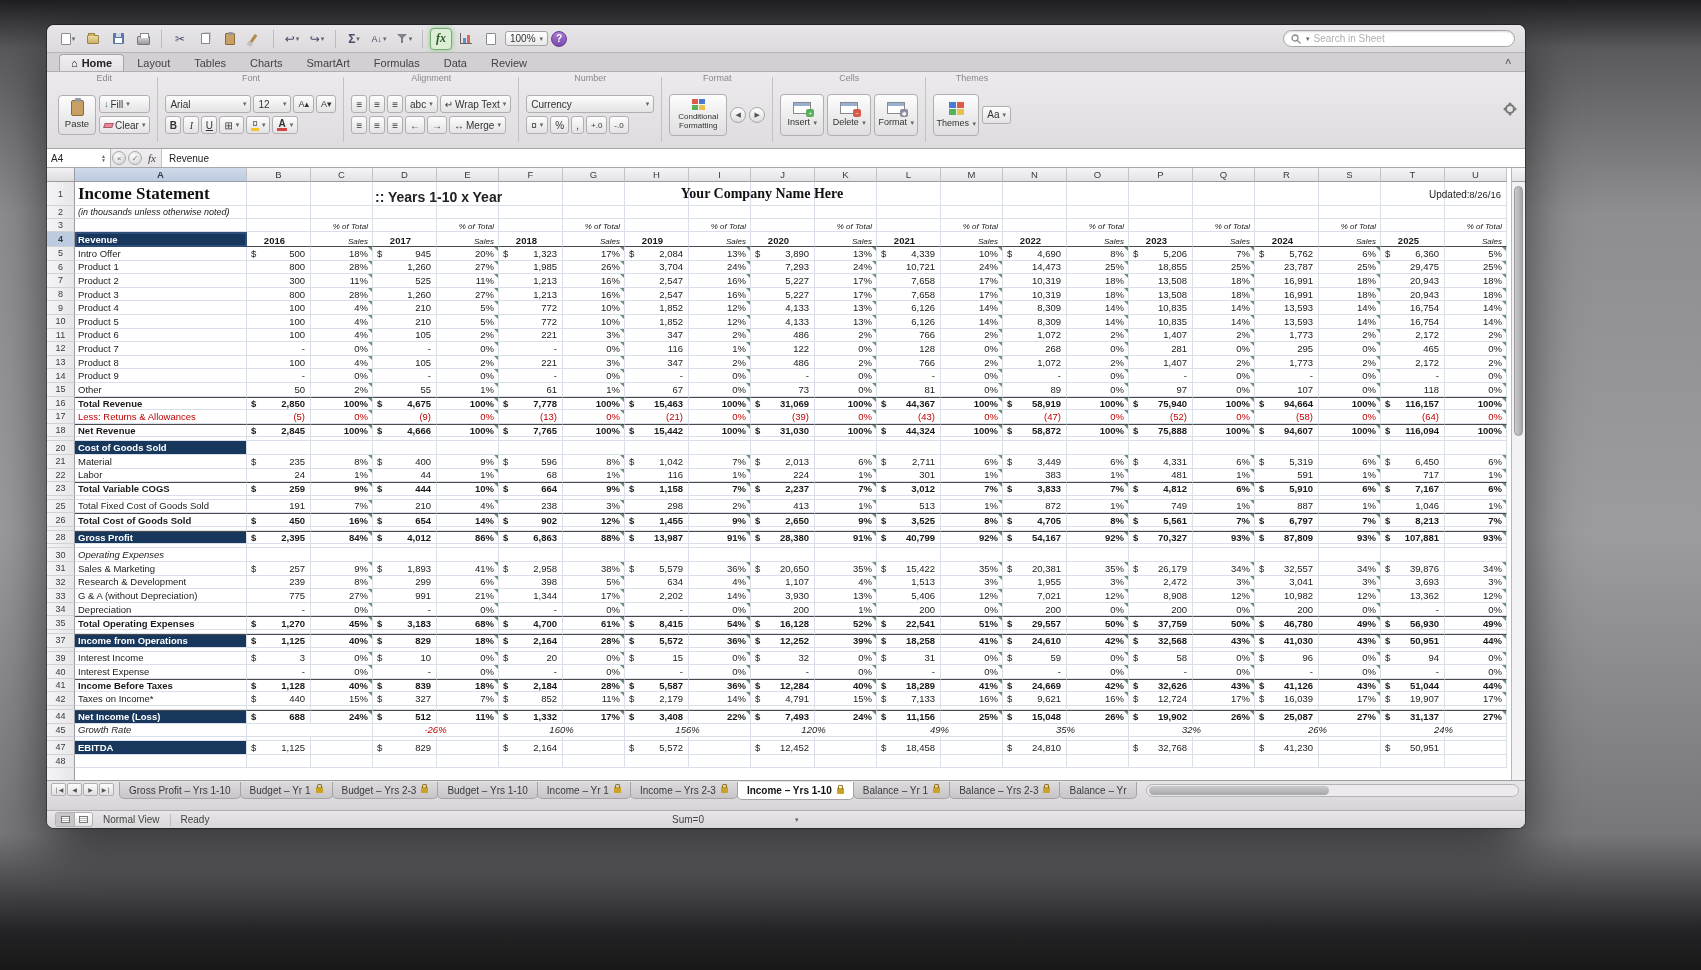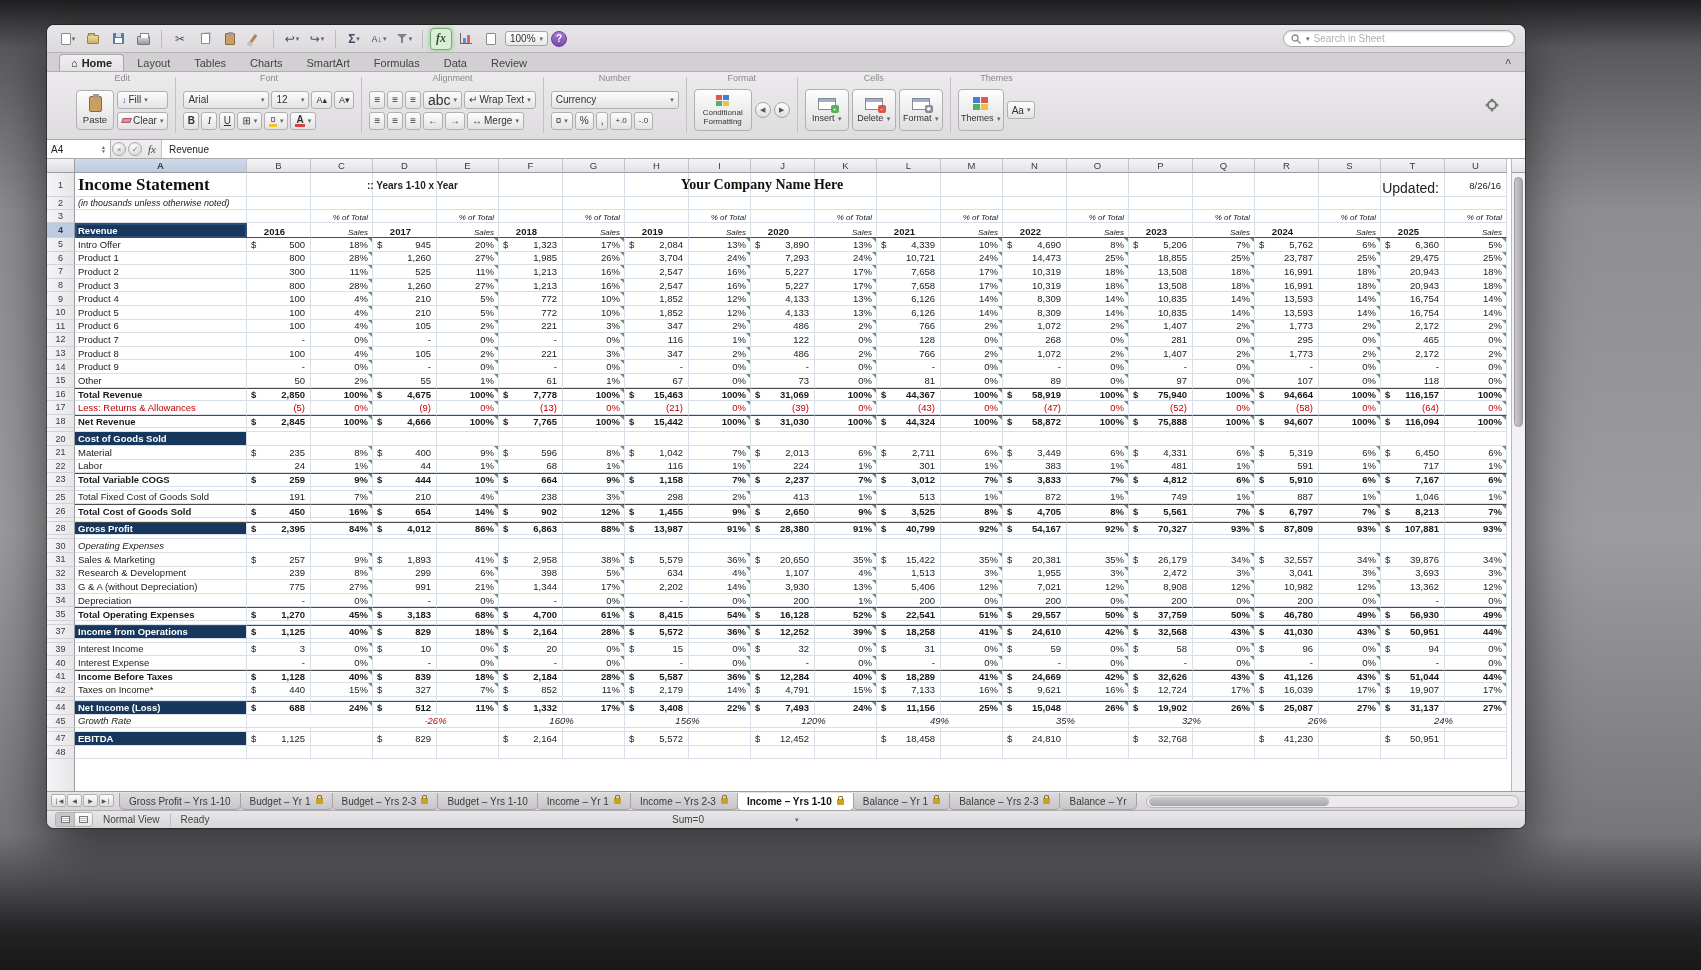--- a/index.html
+++ b/index.html
@@ -44,21 +44,21 @@
 .helpbtn{width:16px;height:16px;border-radius:50%;background:linear-gradient(#a87cd4,#7a4aa8);color:#fff;font-size:10px;font-weight:bold;display:flex;align-items:center;justify-content:center;border:1px solid #6a3a98}
 .search{margin-left:auto;width:232px;height:17px;border-radius:9px;border:1px solid #a8a6a8;background:#fff;display:flex;align-items:center;padding:0 7px;gap:4px;box-shadow:inset 0 1px 2px rgba(0,0,0,.15)}
 .search input{border:0;outline:0;flex:1;font-size:10px;color:#333;font-family:"Liberation Sans",sans-serif}
 .search input::placeholder{color:#b0b0b0}
 
 .rtabs{height:19px;flex:0 0 auto;background:#d2d0d2;border-bottom:1px solid #b0aeb0;display:flex;align-items:flex-end;padding:0 12px;gap:2px;position:relative}
 .rtab{font-size:11px;color:#444;padding:2px 11px 2px;border-radius:4px 4px 0 0;display:flex;gap:4px;align-items:center}
 .rtab.active{background:linear-gradient(#f0eef0,#e4e2e4);border:1px solid #a8a6a8;border-bottom:0;font-weight:bold;color:#222}
 .collapse{position:absolute;right:14px;bottom:2px;font-size:10px;color:#666;font-weight:bold}
 
-.ribbon{height:68px;flex:0 0 auto;background:linear-gradient(#eceaec,#dedcde);border-bottom:1px solid #a7a5a7;display:flex;padding:1px 24px 3px}
+.ribbon{height:77px;flex:0 0 auto;background:linear-gradient(#eceaec,#dedcde);border-bottom:1px solid #a7a5a7;display:flex;padding:1px 6px 3px}
 .rgroup{display:flex;flex-direction:column;padding:0 5px}
 .glabel{font-size:9px;color:#8a888a;text-align:center;height:11px;line-height:11px}
 .gbody{flex:1;display:flex;align-items:center;gap:3px}
 .gcol{display:flex;flex-direction:column;gap:3px;justify-content:center}
 .grow{display:flex;gap:2px;align-items:center}
 .gsep{width:1px;background:#c3c1c3;margin:4px 2px 3px}
 .rbtn{height:18px;border:1px solid #b1afb1;background:linear-gradient(#fdfdfd,#e4e2e4);border-radius:3px;font-size:10px;display:flex;align-items:center;padding:0 4px;gap:2px;color:#333}
 .rsel{justify-content:space-between}
 .pastebtn{width:38px;height:40px;border:1px solid #b1afb1;border-radius:4px;background:linear-gradient(#fdfdfd,#e0dee0);display:flex;flex-direction:column;align-items:center;justify-content:center;gap:2px;font-size:9.5px;color:#333}
 .ic-paste-big{width:13px;height:16px;background:#c9a063;border:1px solid #8a6a3a;border-radius:2px;position:relative}
@@ -126,28 +126,28 @@
 .t-growth .g-cell{font-style:italic}
 .neg{color:#c00000}
 .navy{background:#17375d;color:#fff;font-weight:bold}
 .selcell{outline:2px solid #2e4d79;outline-offset:-2px;position:relative;z-index:3}
 .g-year{font-weight:bold;justify-content:flex-end;padding-right:25px;border-bottom:1px solid #4a4a4a;align-items:flex-end}
 .g-ph1{font-style:italic;font-size:8px;align-items:flex-end;padding-bottom:0}
 .g-ph2{font-style:italic;font-size:8px;border-bottom:1px solid #4a4a4a;align-items:flex-end}
 .t-note .g-lbl{overflow:visible;position:relative;z-index:2;font-style:italic;font-size:9px}
 .ovl{position:absolute;z-index:2;white-space:nowrap}
 .r1-main{left:31px;top:2px;font-family:"Liberation Serif",serif;font-weight:bold;font-size:17px;color:#111}
-.r1-sub{left:320px;top:7px;font-size:10px;font-weight:bold;color:#222}
+.r1-sub{left:328px;top:7px;font-size:14px;font-weight:bold;color:#222}
 .r1-co{left:550px;top:4px;width:330px;text-align:center;font-family:"Liberation Serif",serif;font-weight:bold;font-size:14px;color:#111}
-.r1-updl{left:1334px;top:7px;width:58px;text-align:right;font-size:14px;color:#222}
+.r1-updl{left:1382px;top:7px;width:58px;text-align:left;font-size:10px;color:#222}
 .r1-updv{left:1398px;top:7px;width:56px;text-align:right;font-size:9.5px;color:#222}
 .g-fillrow{flex:1;display:flex}
 .g-fillrow .hd{width:28px;background:linear-gradient(90deg,#f5f5f7,#e6e6e9);border-right:1px solid #9c9ca0}
 
-.tabbar{height:19px;flex:0 0 auto;background:linear-gradient(#e6e4e6,#d6d4d6);border-top:1px solid #9e9ca0;display:flex;align-items:flex-start;padding:0 4px}
+.tabbar{height:30px;flex:0 0 auto;background:linear-gradient(#e6e4e6,#d6d4d6);border-top:1px solid #9e9ca0;display:flex;align-items:flex-start;padding:0 4px}
 .tnav{display:flex;gap:1px;padding:2px 5px 0 0}
 .tnbtn{width:15px;height:13px;border:1px solid #b0aeb0;background:linear-gradient(#fcfcfc,#e0dee0);border-radius:2px;font-size:6px;display:flex;align-items:center;justify-content:center;color:#555}
 #sheettabs{display:flex;align-items:flex-start}
 .stab{height:17px;margin-top:1px;padding:0 9px;display:flex;align-items:center;gap:4px;font-size:10px;color:#3a3a3c;background:linear-gradient(#dcdadc,#c7c5c7);border:1px solid #a5a3a5;border-top:0;border-radius:0 0 5px 5px;margin-right:-1px;white-space:nowrap}
 .stab.active{background:#fff;font-weight:bold;z-index:2;height:18px;color:#111}
 .lock{width:7px;height:6px;background:#c9a227;border-radius:1px;position:relative;margin-left:1px;flex:0 0 auto}
 .lock::before{content:"";position:absolute;top:-3px;left:1px;width:3px;height:3px;border:1px solid #8a7118;border-bottom:0;border-radius:2px 2px 0 0}
 .hscroll{flex:1;height:13px;margin:3px 2px 0 10px;background:#eceaec;border:1px solid #b5b3b5;border-radius:7px;position:relative;min-width:60px}
 .hthumb{position:absolute;left:2px;top:1px;height:9px;width:180px;border-radius:5px;background:linear-gradient(#cacace,#a6a6ac)}
 
@@ -351,21 +351,21 @@
           <div class="rbtn">
                 <span>≡</span>
               </div>
           <div class="rbtn">
                 <span>≡</span>
               </div>
           <div class="rbtn">
                 <span>≡</span>
               </div>
           <div class="rbtn">
-                <span style="font-size:14px">abc</span>
+                <span style="font-size:10px">abc</span>
                 <span class="dd">▾</span>
               </div>
           <div class="rbtn">
                 <span>↵</span>
                 <span>Wrap Text</span>
                 <span class="dd">▾</span>
               </div>
         </div>
         <div class="grow">
           <div class="rbtn">

